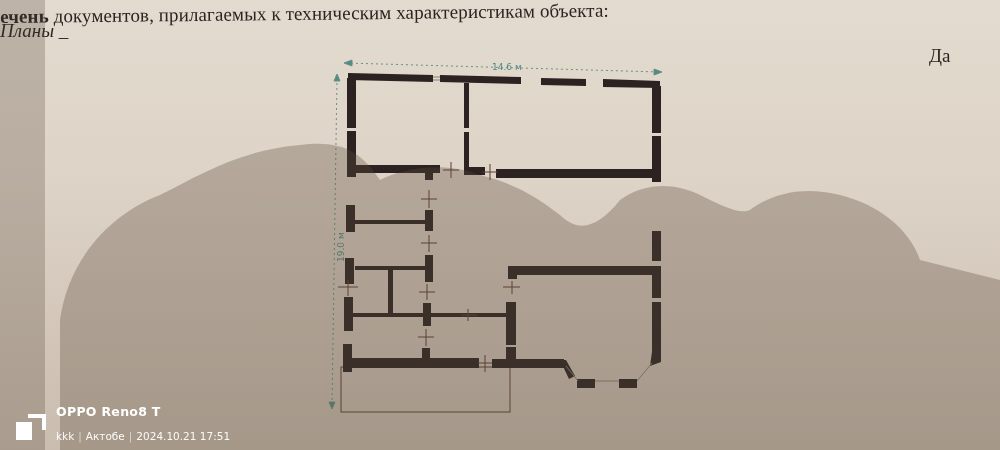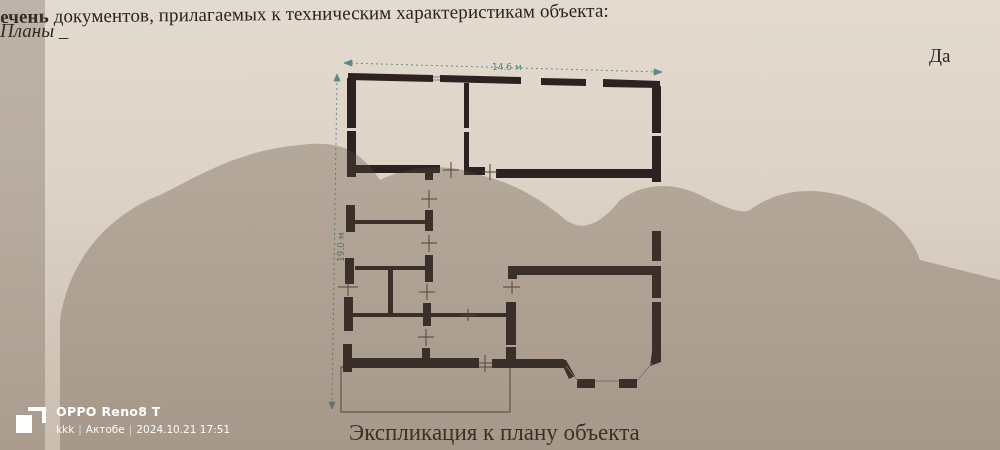--- a/index.html
+++ b/index.html
@@ -10,21 +10,21 @@
   .shadow{position:absolute;left:0;top:0;width:1000px;height:450px;pointer-events:none;}
   .hdr1{position:absolute;left:0;top:6px;font-size:19px;letter-spacing:0.1px;white-space:nowrap;transform:rotate(-0.6deg);transform-origin:left top;}
   .hdr1 b{font-weight:bold;}
   .hdr2{position:absolute;left:0;top:20px;font-size:19px;white-space:nowrap;font-style:italic;}
   .yes{position:absolute;left:929px;top:3px;font-size:19px;margin-top:42px;}
   .caption{position:absolute;left:349px;top:420px;font-size:23px;white-space:nowrap;}
   .plan{position:absolute;left:320px;top:55px;width:370px;height:365px;}
   .wm{position:absolute;left:16px;top:404px;display:flex;align-items:flex-end;color:#fff;font-family:"DejaVu Sans",sans-serif;}
   .wm-logo{width:30px;height:30px;margin-right:10px;position:relative;}
   .wm-title{font-size:12.5px;font-weight:bold;letter-spacing:0.3px;}
-  .wm-sub{font-size:10.5px;margin-top:4px;opacity:0.95;}
+  .wm-sub{font-size:10.5px;margin-top:11px;opacity:0.95;}
   .wm-sub span.sep{opacity:0.6;margin:0 4px;}
 </style>
 </head>
 <body>
 
 <div class="page">
 
   <div class="hdr1"><b>ечень</b><span> документов, прилагаемых к техническим характеристикам объекта:</span></div>
   <div class="hdr2">Планы _</div>
   <div class="yes">Да</div>
@@ -124,21 +124,20 @@
         <line x1="348" y1="280" x2="348" y2="296"></line>
       <line x1="503" y1="287" x2="520" y2="287"></line>
         <line x1="512" y1="281" x2="512" y2="294"></line>
       <line x1="461" y1="315" x2="477" y2="315"></line>
         <line x1="468" y1="309" x2="468" y2="321"></line>
       <line x1="485" y1="355" x2="485" y2="372"></line>
         <line x1="478" y1="363" x2="492" y2="363"></line>
     </g>
   </svg>
 
-  <div class="caption">Экспликация к плану объекта</div>
 </div>
 
 <svg class="shadow" viewBox="0 0 1000 450">
   <path d="M60,450 L60,320 C70,250 120,210 160,195 C200,175 240,150 300,145 C340,140 360,150 380,180 C400,170 440,160 480,175 C520,185 540,200 560,215 C580,235 600,225 620,200 C640,185 670,180 700,195 C720,205 740,215 750,210 C770,195 800,185 840,195 C880,205 910,230 920,260 L1000,280 L1000,450 Z" fill="#5c4a3c" opacity="0.32"></path>
   <rect x="0" y="0" width="45" height="450" fill="#4a3b30" opacity="0.25"></rect>
 </svg>
 
 <div class="wm">
   <div class="wm-logo">
     <div style="position:absolute;left:0;top:10px;width:16px;height:18px;background:#fff;"></div>

